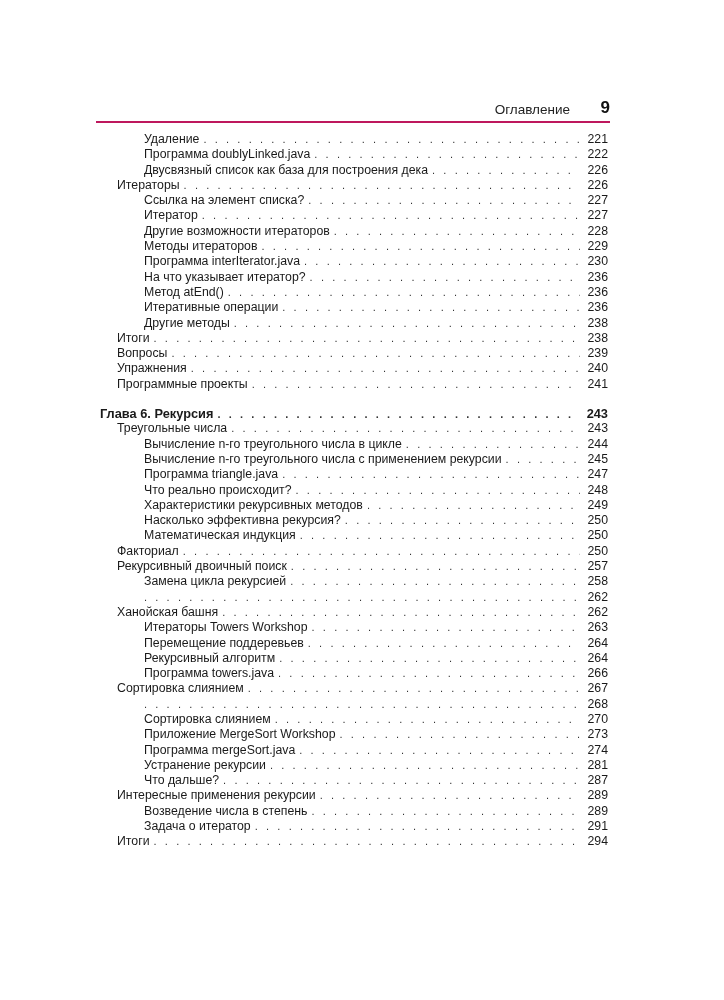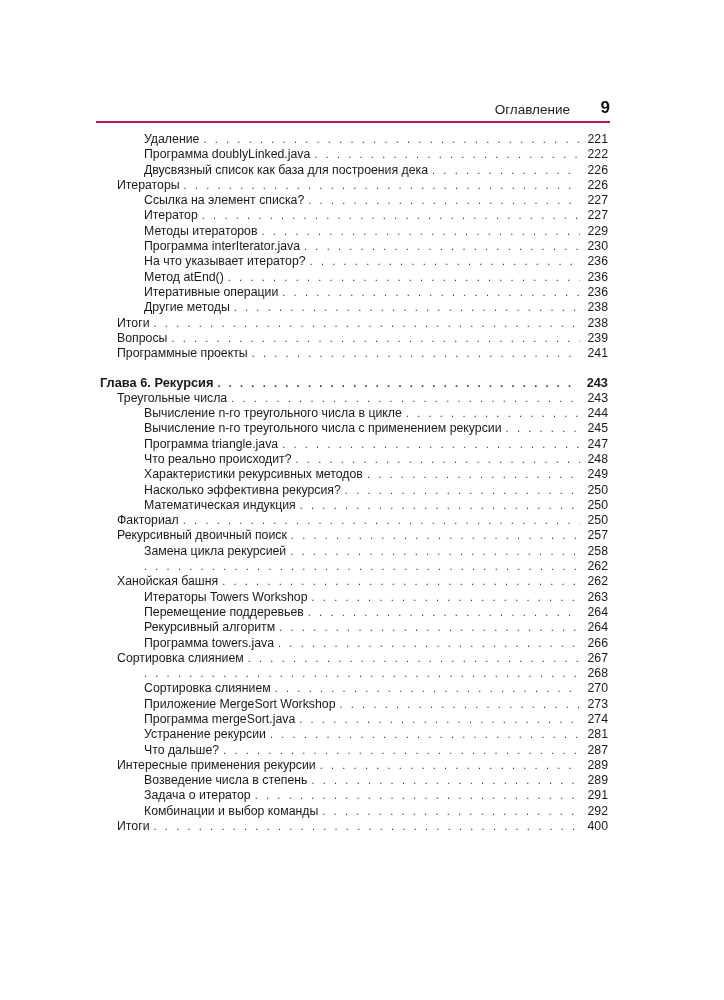--- a/index.html
+++ b/index.html
@@ -56,20 +56,25 @@
         <span class="t">Ссылка на элемент списка?</span>
         <span class="dots"></span>
         <span class="p">227</span>
       </div>
       <div class="row l2">
         <span class="t">Итератор</span>
         <span class="dots"></span>
         <span class="p">227</span>
       </div>
       <div class="row l2">
+        <span class="t">Другие возможности итераторов</span>
+        <span class="dots"></span>
+        <span class="p">228</span>
+      </div>
+      <div class="row l2">
         <span class="t">Методы итераторов</span>
         <span class="dots"></span>
         <span class="p">229</span>
       </div>
       <div class="row l2">
         <span class="t">Программа interIterator.java</span>
         <span class="dots"></span>
         <span class="p">230</span>
       </div>
       <div class="row l2">
@@ -94,20 +99,25 @@
       </div>
       <div class="row l1">
         <span class="t">Итоги</span>
         <span class="dots"></span>
         <span class="p">238</span>
       </div>
       <div class="row l1">
         <span class="t">Вопросы</span>
         <span class="dots"></span>
         <span class="p">239</span>
+      </div>
+      <div class="row l1">
+        <span class="t">Упражнения</span>
+        <span class="dots"></span>
+        <span class="p">240</span>
       </div>
       <div class="row l1">
         <span class="t">Программные проекты</span>
         <span class="dots"></span>
         <span class="p">241</span>
       </div>
     </div>
   <div class="gap"></div>
   <div class="row chapter">
     <span class="t">Глава 6. Рекурсия</span>
@@ -241,24 +251,19 @@
       <div class="row l2">
         <span class="t">Возведение числа в степень</span>
         <span class="dots"></span>
         <span class="p">289</span>
       </div>
       <div class="row l2">
         <span class="t">Задача о итератор</span>
         <span class="dots"></span>
         <span class="p">291</span>
       </div>
-      <div class="row l2">
-        <span class="t">Комбинации и выбор команды</span>
-        <span class="dots"></span>
-        <span class="p">292</span>
-      </div>
       <div class="row l1">
         <span class="t">Итоги</span>
         <span class="dots"></span>
-        <span class="p">400</span>
+        <span class="p">294</span>
       </div>
     </div>
 </div>
 
 </body></html>

